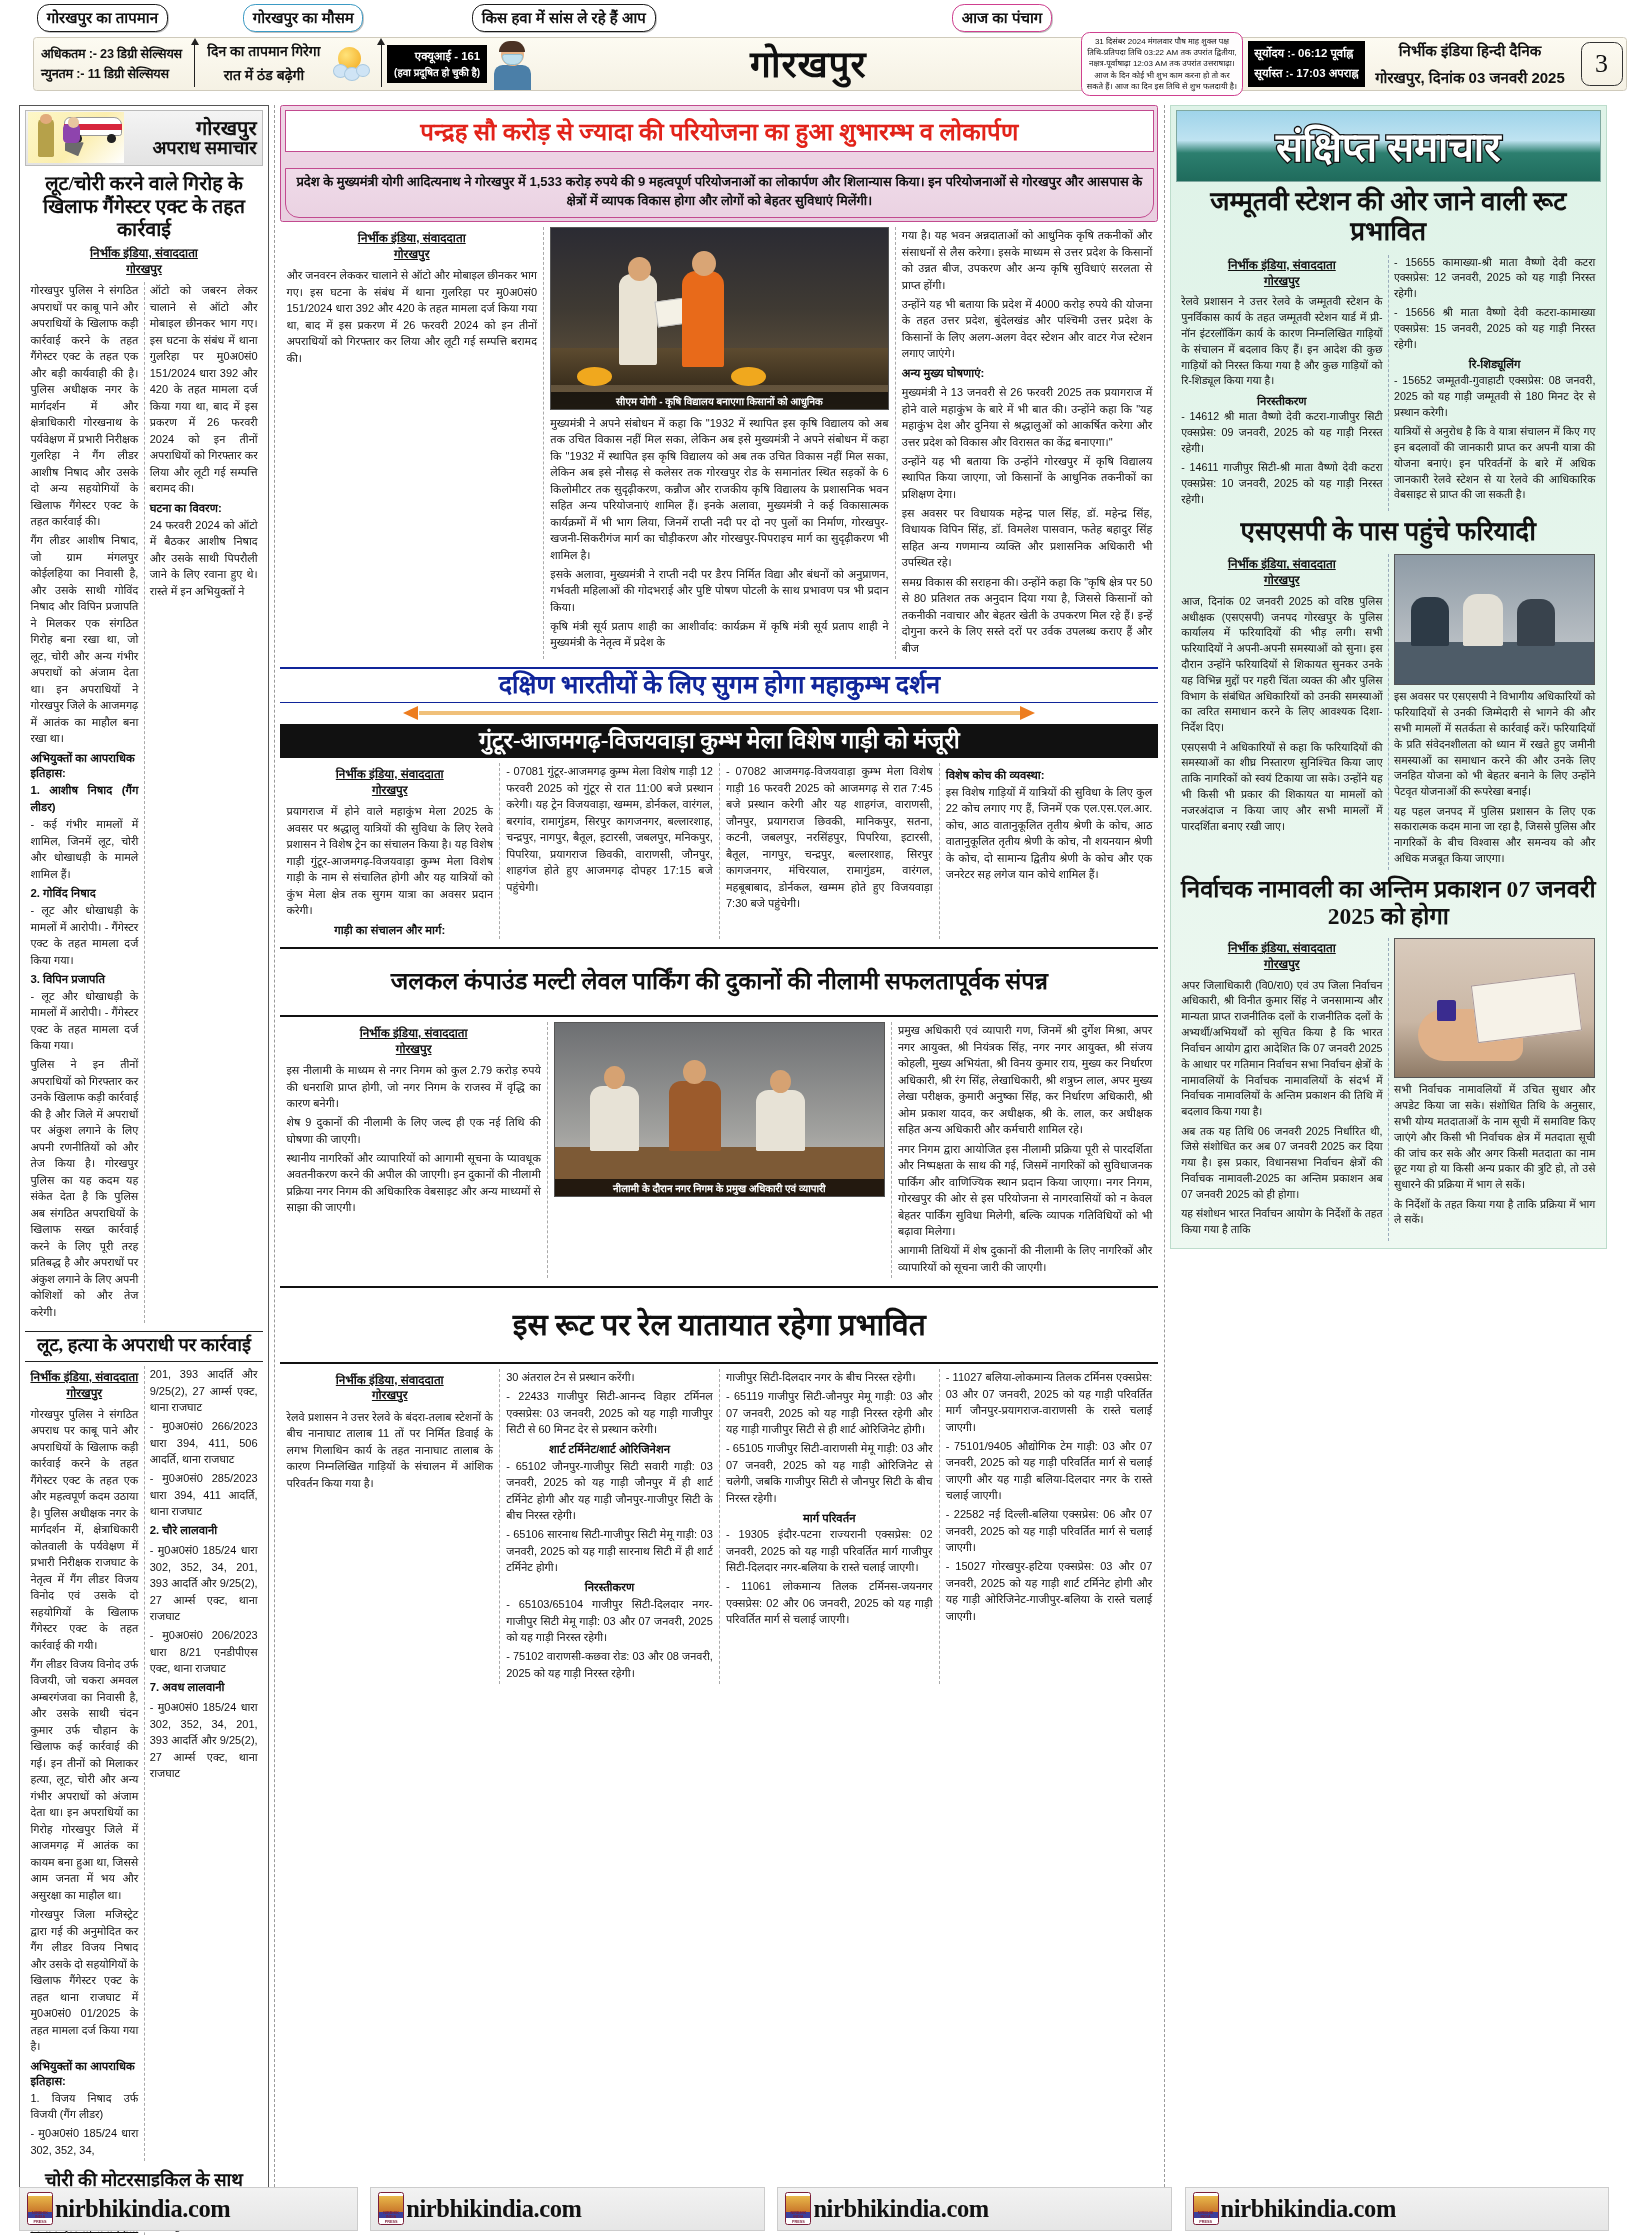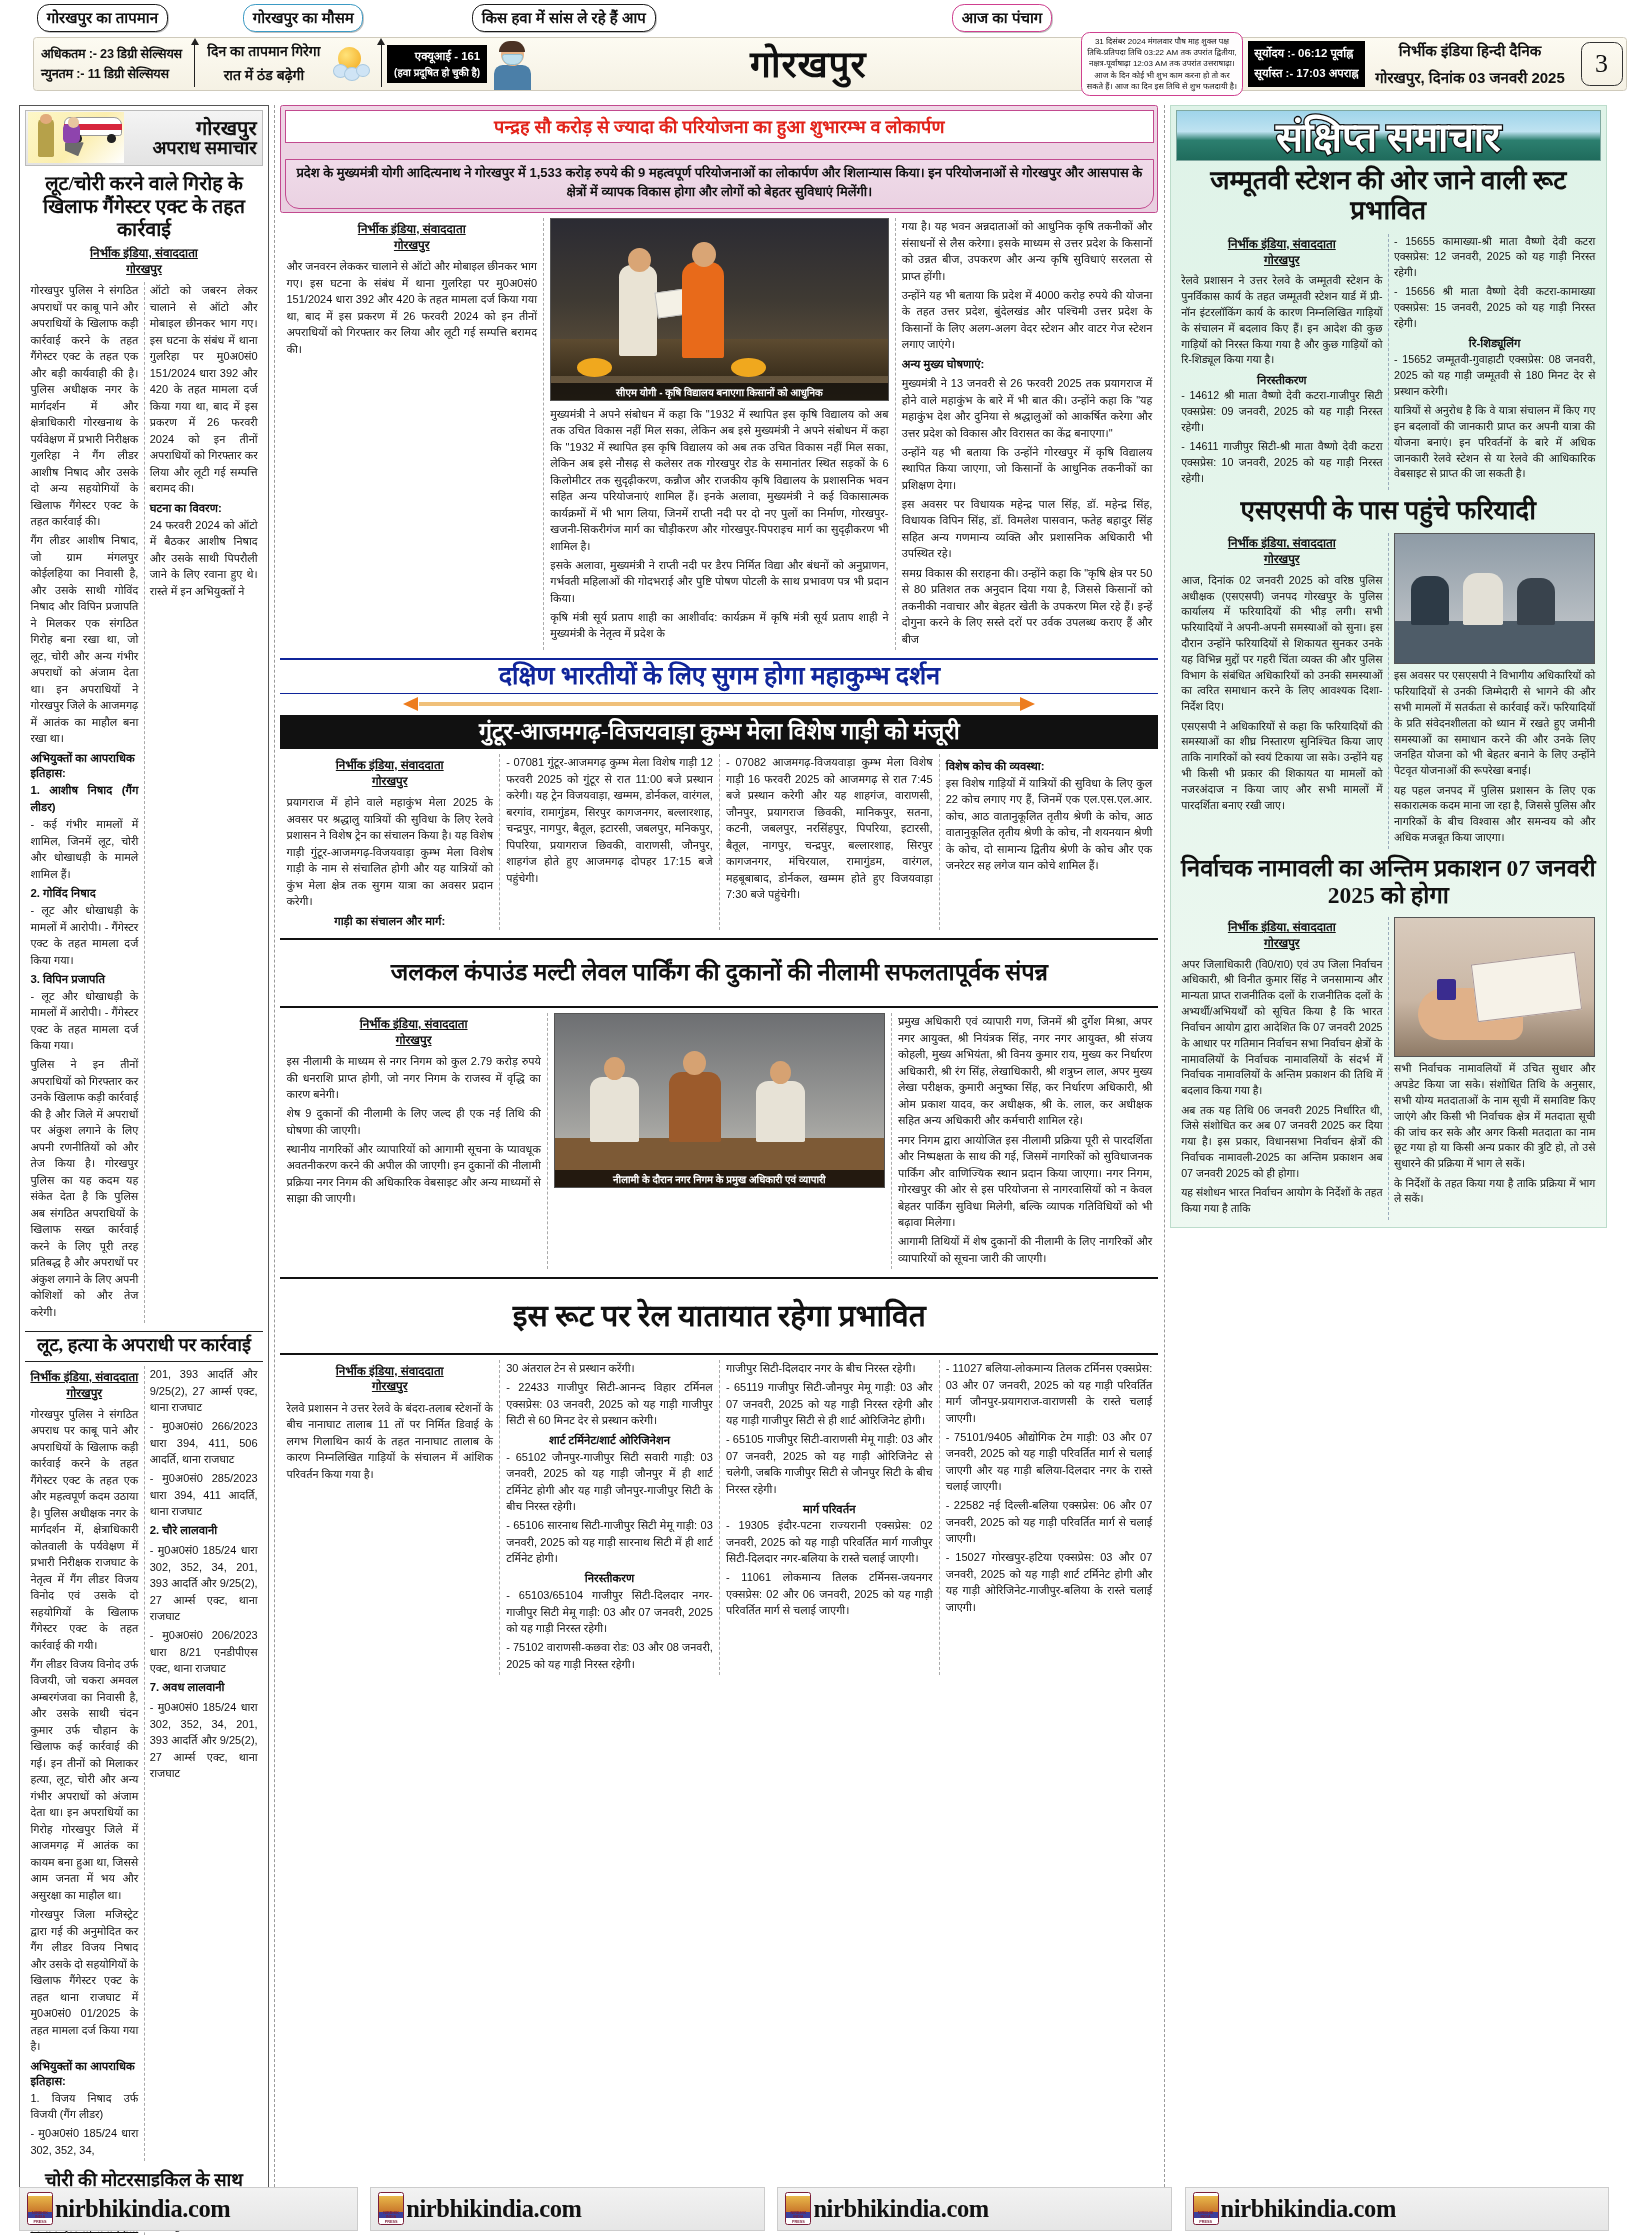--- a/index.html
+++ b/index.html
@@ -125,21 +125,21 @@
     font-family:"Liberation Serif",serif; font-weight:900; font-size:18.3px;
     line-height:1.22; text-align:center; margin:7.9px 0 3.5px;
   }
 
   
   .center-unit { width:878px; position:relative; }
   .cm-band { border:1.7px solid #c24a8f; background:linear-gradient(180deg,#efd7e6,#e9cfe0); padding:3.5px; border-radius:2.6px; }
   .cm-head {
     background:#fff; border:1.4px solid #c24a8f; color:#e2231a;
     font-family:"Liberation Serif",serif; font-weight:900;
-    font-size:18px; text-align:center; padding:3.5px 5.2px; letter-spacing:0.2px;
+    font-size:24px; text-align:center; padding:3.5px 5.2px; letter-spacing:0.2px;
   }
   .cm-lead {
     background:linear-gradient(180deg,#f0dbe9,#ead2e2); border:1.2px solid #c24a8f;
     border-radius:0 0 14px 14px; margin-top:16px; padding:4.4px 10.5px 6.1px;
     font-size:13px; font-weight:600; line-height:1.45; text-align:center;
   }
   .c3 { display:flex; gap:0; margin-top:5.2px; }
   .c3 > .cc { flex:1; padding:0 6.1px; }
   .photo {
     width:100%; background:#1b1b1b; position:relative; overflow:hidden;
@@ -186,21 +186,21 @@
   .band-dark {
     font-family:"Liberation Serif",serif; font-weight:700; font-size:23.6px;
     text-align:center; line-height:1.18; margin:8.7px 0 5.2px;
     border-top:2.2px solid #111; border-bottom:2.2px solid #111; padding:19px 0;
   }
   .band-dark.tall { font-size:30px; }
 
   
   .right-unit { width:437px; position:relative; }
   .sn-masthead {
-    position:relative; height:51px; overflow:hidden;
+    position:relative; height:72px; overflow:hidden;
     background:linear-gradient(180deg,#9fd4ea 0%,#bfe3f1 42%,#2c7f6f 60%,#1f6b5c 100%);
     border:0.9px solid #7fa8a0;
   }
   .sn-masthead .txt {
     position:absolute; inset:0; display:flex; align-items:center; justify-content:center;
     font-family:"Liberation Serif",serif; font-weight:900; font-size:40px;
     color:#fff; -webkit-text-stroke:2.6px #111; letter-spacing:0px;
     paint-order:stroke fill;
   }
   .green-card { background:linear-gradient(180deg,#dff3e8,#eef8f1); border:0.9px solid #bcdccb; padding:6.1px 7.9px; }

